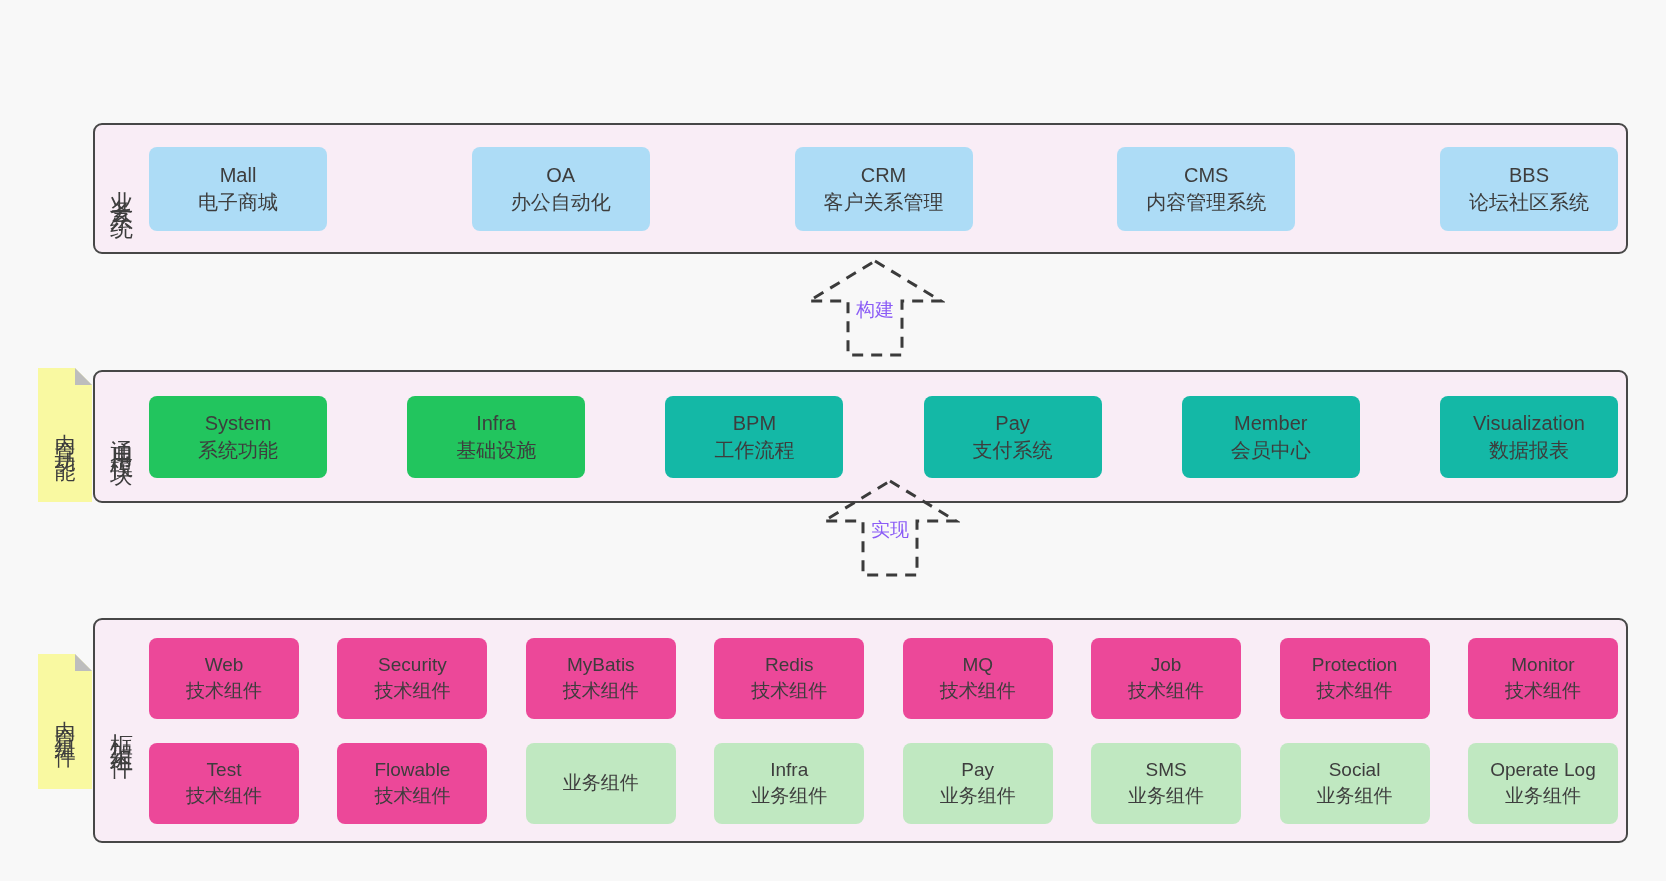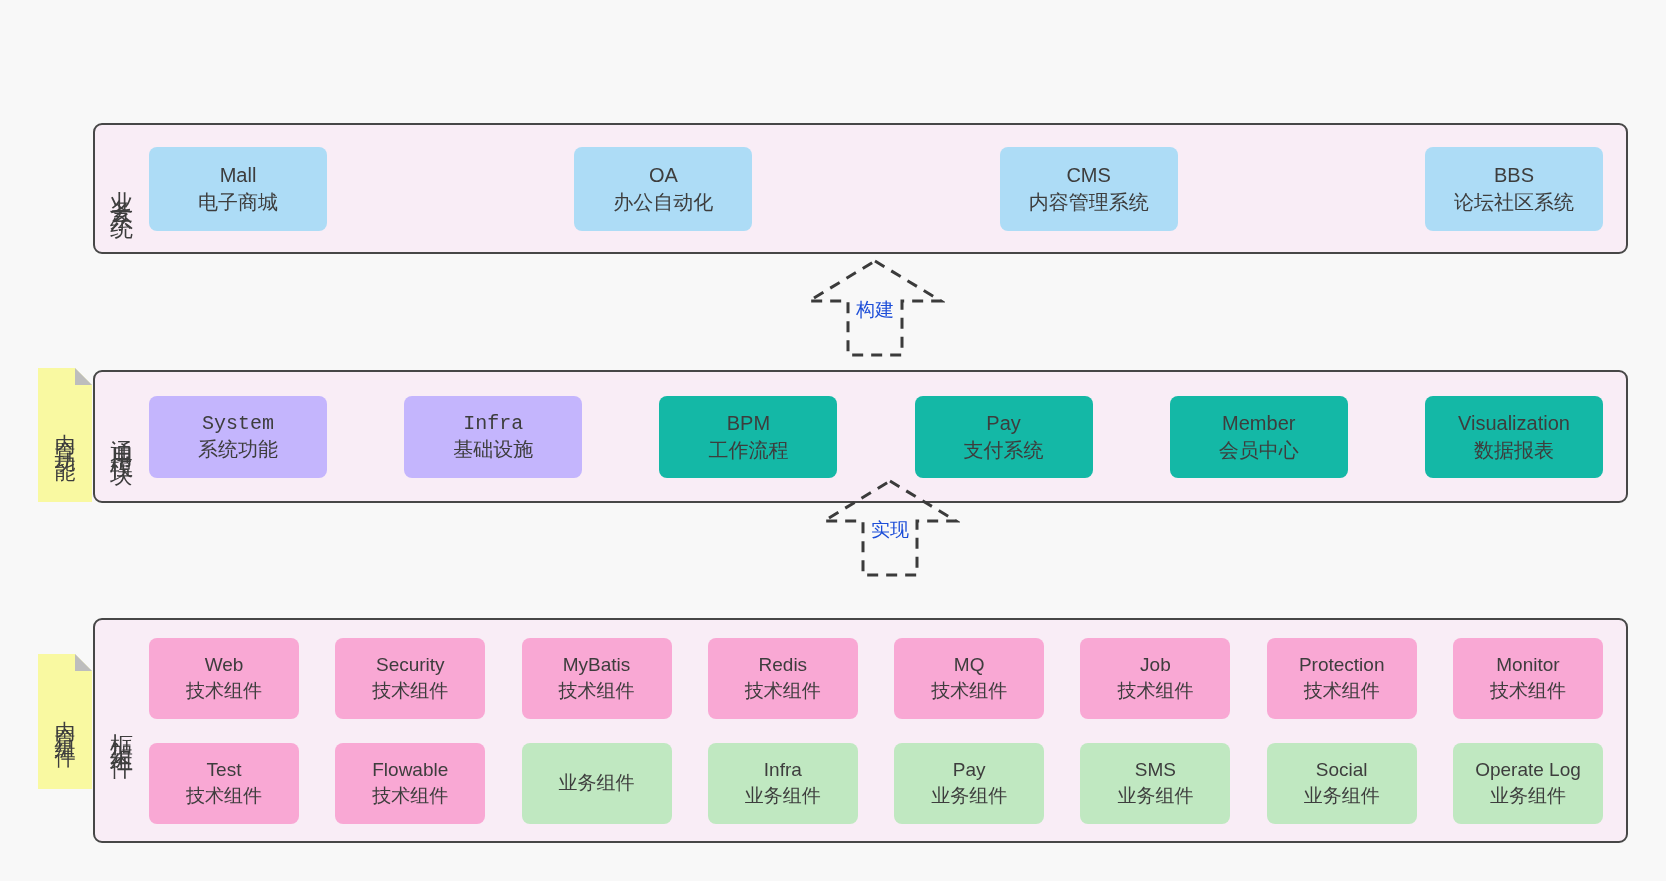--- a/index.html
+++ b/index.html
@@ -21,38 +21,38 @@
   .band-label{
     width:54px;display:flex;align-items:center;justify-content:center;
     font-size:23px;color:#3d3d3d;
   }
   .vtext{
     writing-mode:vertical-rl;text-orientation:upright;
     letter-spacing:8px;line-height:1.05;white-space:nowrap;
   }
   .band-content{
     flex:1;display:flex;flex-direction:column;justify-content:center;
-    padding-right:23px;gap:24px;
+    padding-right:8px;gap:24px;
   }
   .row{display:flex;justify-content:space-between;}
   
   .box{
     border-radius:8px;display:flex;flex-direction:column;
     align-items:center;justify-content:center;text-align:center;
     padding:2px;box-sizing:border-box;
     font-size:20px;line-height:27px;color:#3d3d3d;
   }
   .band-1 .box,.band-2 .box{width:178px;height:84px;}
   .band-2 .box{height:82px;}
   .band-3 .box{width:150px;height:81px;font-size:19px;line-height:26px;}
   .band-3 .box .en{max-width:126px;}
   .blue{background:#addcf6;}
-  .red{background:#c4b5fd;font-family:Liberation Mono, monospace;}
+  .red{background:#22c55e;}
   .pink{background:#14b8a6;}
-  .green{background:#f9a8d4;}
+  .green{background:#ec4899;}
   .lightgreen{background:#c0e8c1;}
   
   .sticky{position:absolute;left:38px;width:54px;}
   .sticky-mid{top:368px;height:134px;}
   .sticky-bot{top:654px;height:135px;}
   .sticky-paper{
     position:absolute;inset:0;background:#f9f9a1;
     clip-path:polygon(0 0,calc(100% - 17px) 0,100% 17px,100% 100%,0 100%);
   }
   .sticky-fold{
@@ -65,40 +65,44 @@
     font-size:21px;color:#3d3d3d;
   }
   .sticky-text .vtext{letter-spacing:9px;}
   
   .arrow{position:absolute;width:140px;height:103px;}
   .arrow-1{left:805px;top:256px;}
   .arrow-2{left:820px;top:476px;}
   .arrow svg{position:absolute;inset:0;}
   .arrow-label{
     position:absolute;left:50%;top:40px;transform:translateX(-50%);
-    background:#f8f8f8;padding:1px 5px;font-size:19px;color:#1d4ed8;
+    background:#f8f8f8;padding:1px 5px;font-size:19px;color:#8b5cf6;
     white-space:nowrap;z-index:1;
   }
 </style>
 </head>
 <body>
 
 <div class="band band-1">
   <div class="band-label">
     <span class="vtext">业务系统</span>
   </div>
   <div class="band-content">
     <div class="row">
       <div class="box blue">
         <span class="en">Mall</span>
         <span class="zh">电子商城</span>
       </div>
       <div class="box blue">
         <span class="en">OA</span>
         <span class="zh">办公自动化</span>
+      </div>
+      <div class="box blue">
+        <span class="en">CRM</span>
+        <span class="zh">客户关系管理</span>
       </div>
       <div class="box blue">
         <span class="en">CMS</span>
         <span class="zh">内容管理系统</span>
       </div>
       <div class="box blue">
         <span class="en">BBS</span>
         <span class="zh">论坛社区系统</span>
       </div>
     </div>

